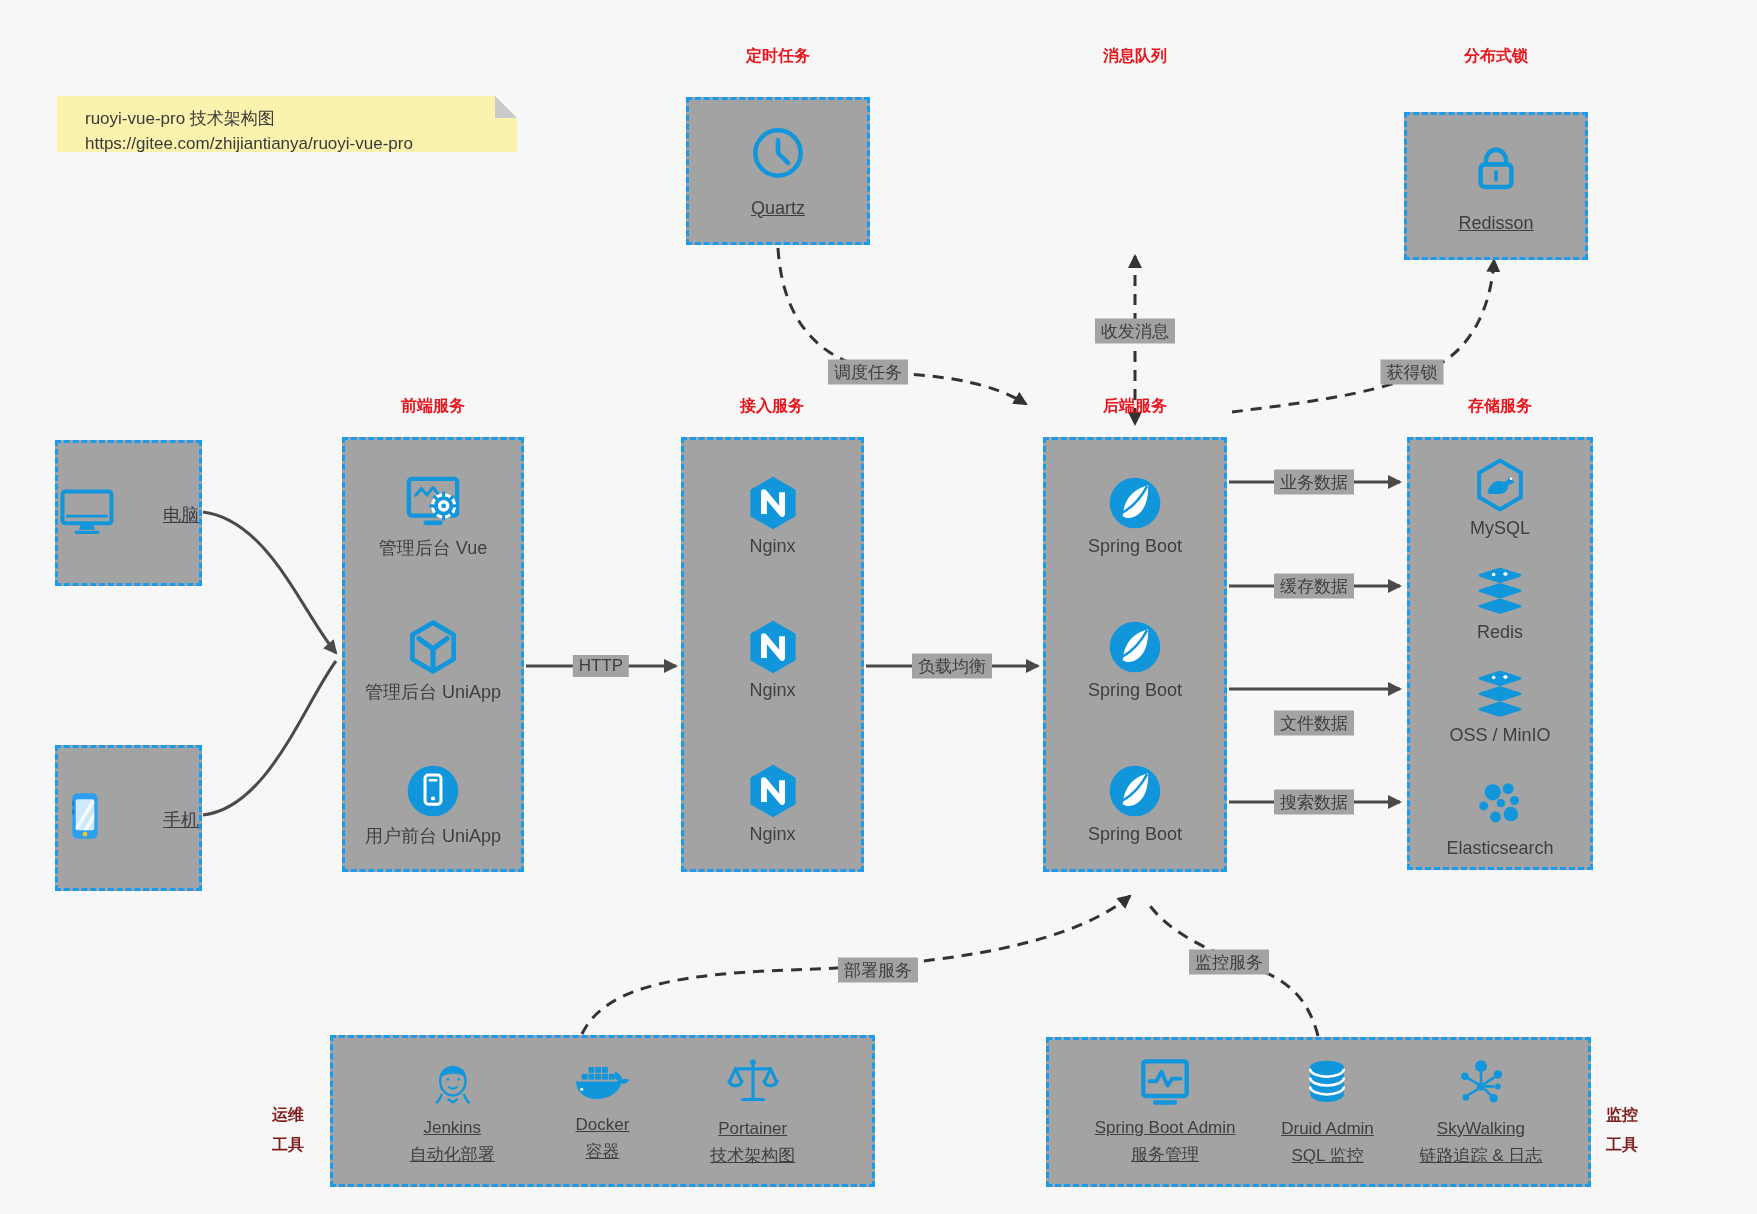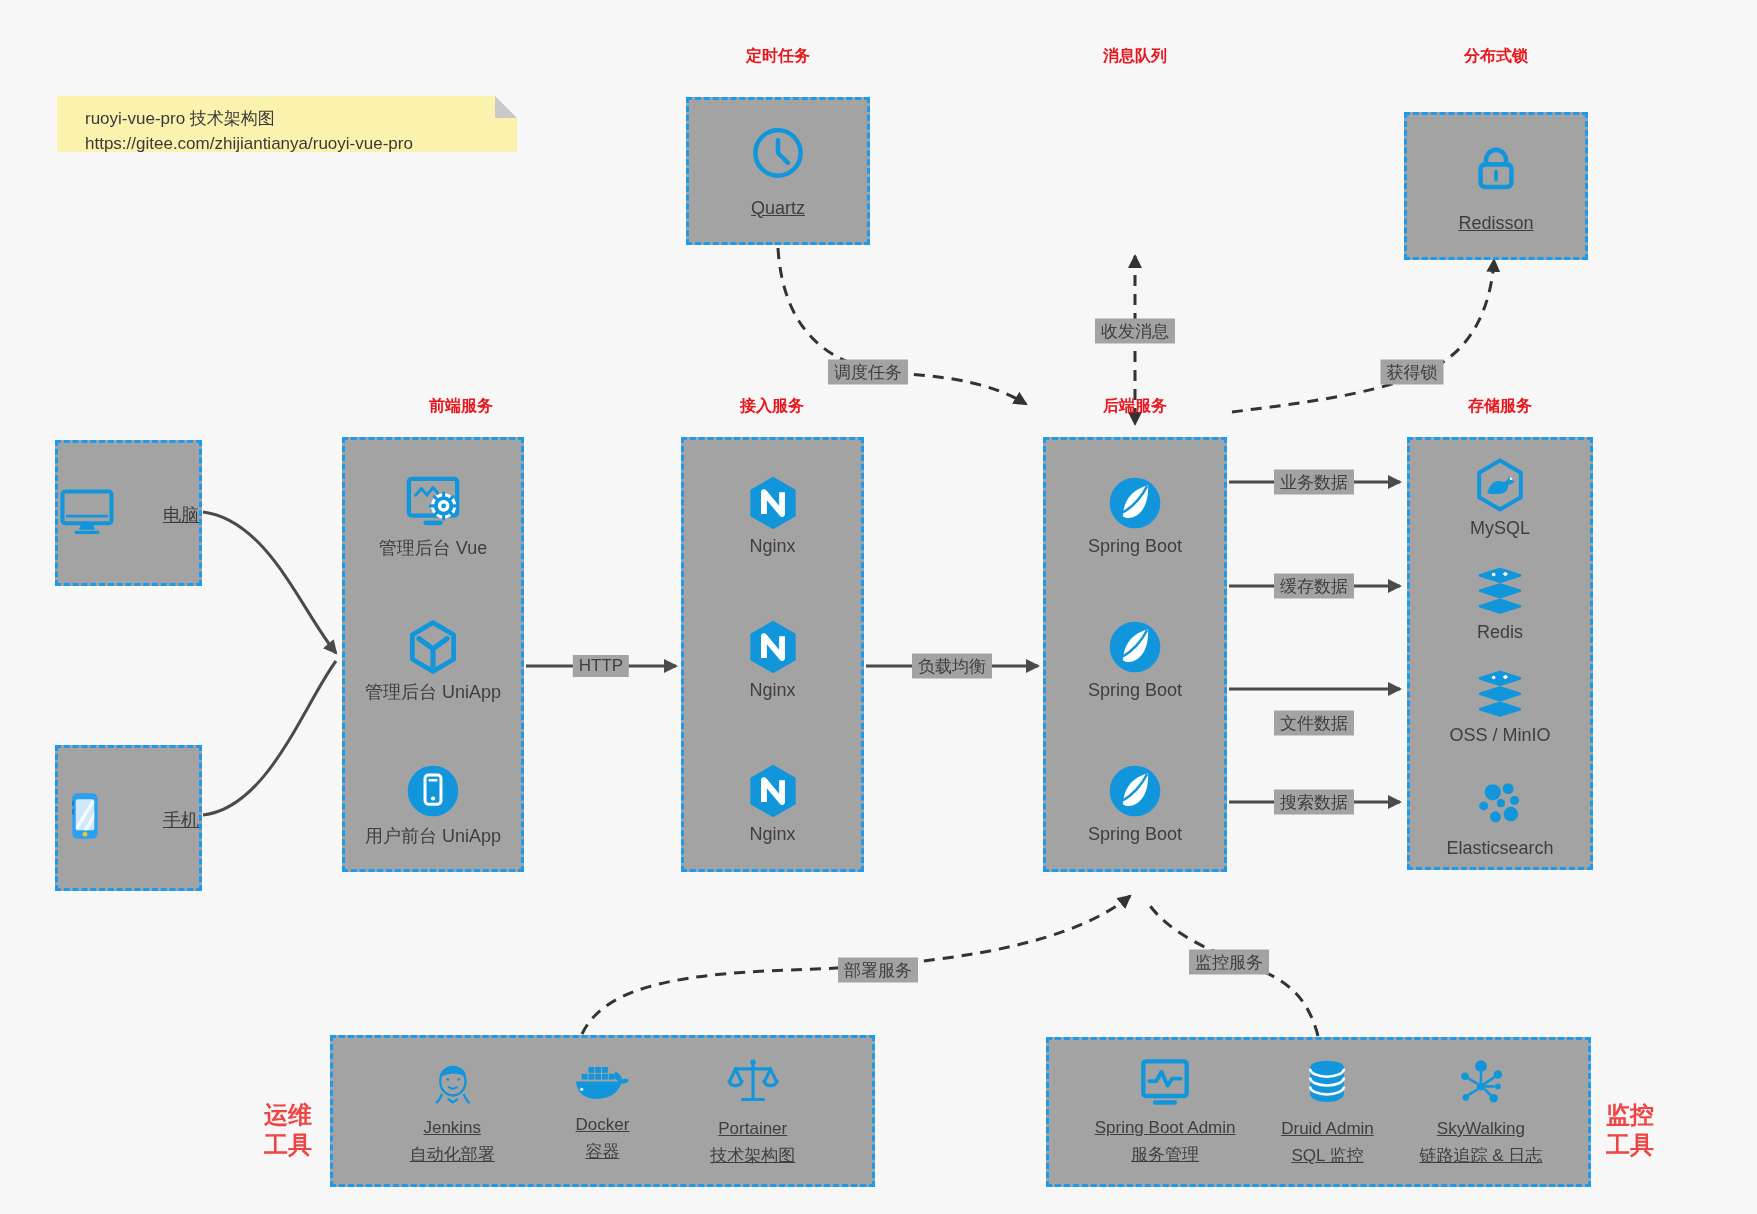--- a/index.html
+++ b/index.html
@@ -7,21 +7,21 @@
           font-family:"Liberation Sans","DejaVu Sans",sans-serif;color:#3f3f3f;}
   .edges{position:absolute;left:0;top:0;pointer-events:none;}
   
   .note{position:absolute;left:57px;top:96px;width:460px;height:56px;background:#fbf2ad;}
   .note .txt{padding:10px 0 0 28px;font-size:17px;line-height:25px;color:#3a3a3a;}
   .fold-a{position:absolute;top:0;right:0;width:0;height:0;border-top:22px solid #f7f7f7;border-left:22px solid transparent;}
   .fold-b{position:absolute;top:0;right:0;width:0;height:0;border-bottom:22px solid #c9c9c9;border-right:22px solid transparent;}
   
   .gbox{position:absolute;background:#a3a3a3;border:3px dashed #1b9bf0;box-sizing:border-box;text-decoration:underline;}
   .gtitle{position:absolute;transform:translateX(-50%);font-size:16px;font-weight:bold;color:#e8151d;white-space:nowrap;}
-  .side-title{position:absolute;font-size:24px;font-weight:bold;color:#ef4444;line-height:30px;}
+  .side-title{position:absolute;font-size:16px;font-weight:bold;color:#7f1d1d;line-height:30px;}
   .nlabel{font-size:18px;color:#3f3f3f;white-space:nowrap;margin-top:4px;}
   .slot{position:absolute;left:0;width:100%;display:flex;flex-direction:column;align-items:center;}
   .slot .ic{height:58px;display:flex;align-items:center;justify-content:center;}
   .cbox{display:flex;flex-direction:row;align-items:center;justify-content:space-between;gap:6px;}
   .topbox{display:flex;flex-direction:column;align-items:center;justify-content:center;gap:8px;}
   .brow{display:flex;align-items:center;justify-content:space-evenly;}
   .bitem{display:flex;flex-direction:column;align-items:center;}
   .blabel{font-size:17px;color:#3f3f3f;line-height:25px;text-align:center;white-space:nowrap;margin-top:2px;}
   
   .elabel{position:absolute;transform:translate(-50%,-50%);background:#a3a3a3;padding:1px 6px;
@@ -120,21 +120,21 @@
         <g clip-path="url(#clip-phone-screen)" stroke="#ffffff" stroke-width="4" opacity="0.85">
             <path d="M22 47 L42 14 M31 52 L48 22"></path>
           </g>
         <circle cx="32" cy="53.5" r="2.8" fill="#f5c42c"></circle>
         <path d="M18 14 v6 M18 24 v6" stroke="#1278c0" stroke-width="2"></path>
       </svg>
     </span>
     <span class="nlabel">手机</span>
   </div>
 
-  <div class="gtitle" style="left:433px;top:396px;margin-left:28px;">前端服务</div>
+  <div class="gtitle" style="left:433px;top:396px;">前端服务</div>
   <div class="gtitle" style="left:772px;top:396px;">接入服务</div>
   <div class="gtitle" style="left:1135px;top:396px;">后端服务</div>
   <div class="gtitle" style="left:1500px;top:396px;">存储服务</div>
 
   <div class="gbox" style="left:342px;top:437px;width:182px;height:435px;">
     <div class="slot" style="top:34px;">
       <span class="ic">
         <svg viewBox="0 0 64 58" width="62" height="56">
           <rect x="7" y="4" width="50" height="38" rx="3" fill="none" stroke="#1296db" stroke-width="4.5"></rect>
           <path d="M14 21 l6 -7 6 7 M27 19 l5 -6 5 6" stroke="#1296db" stroke-width="3" fill="none" stroke-linecap="round" stroke-linejoin="round"></path>

